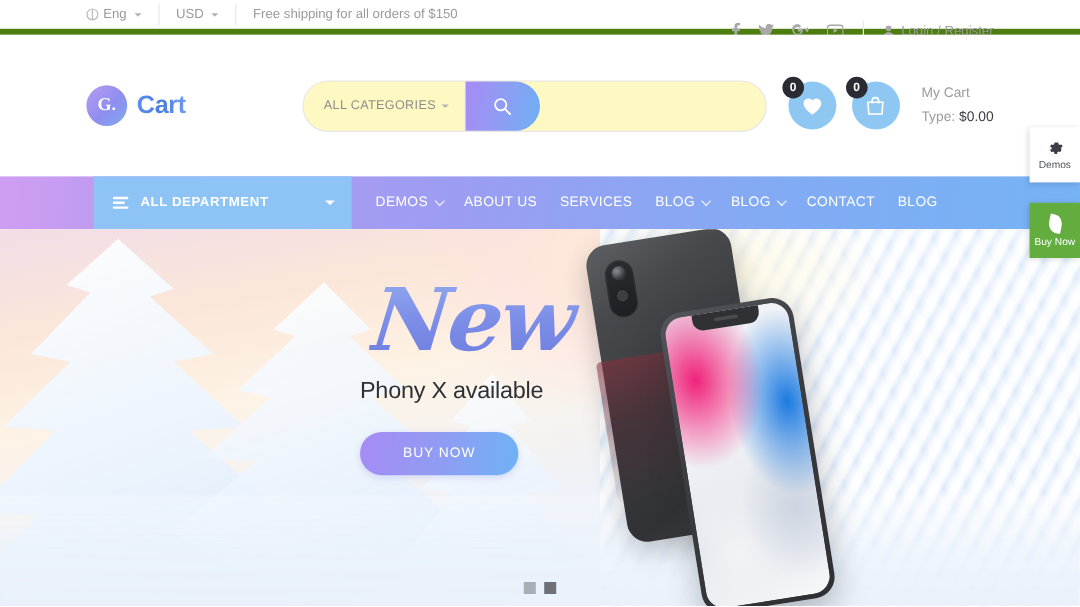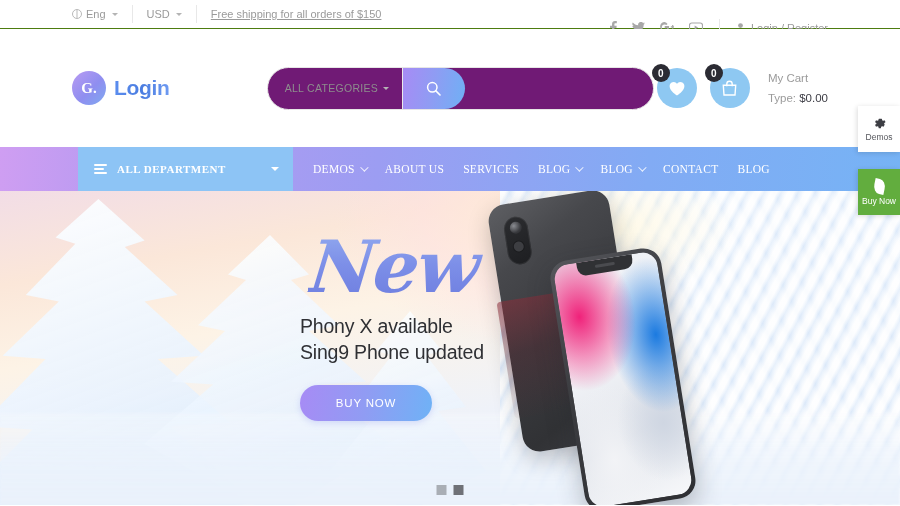--- a/index.html
+++ b/index.html
@@ -6,39 +6,39 @@
   html, body { width: 900px; height: 506px; overflow: hidden; }
   body {
     font-family: "Liberation Sans", sans-serif;
     background: #ffffff;
     position: relative;
   }
 
   
   .topbar {
     height: 29px;
-    border-bottom: 1px solid #4d7c0f;
+    border-bottom: 5px solid #4d7c0f;
     display: flex;
     align-items: center;
     padding: 0 72px;
     font-size: 11px;
     color: #9a9a9a;
     background: #fff;
   }
   .topbar-left { display: flex; align-items: center; }
   .tb-item {
     display: flex; align-items: center; gap: 4px;
     padding: 0 14px;
     height: 18px;
     border-right: 1px solid #e8e8e8;
     color: #9a9a9a;
     white-space: nowrap;
   }
   .tb-item:first-child { padding-left: 0; }
-  .tb-item.noborder { border-right: none; text-decoration: underline; }
+  .tb-item.noborder { border-right: none; }
   .caret {
     display: inline-block;
     width: 0; height: 0;
     border-left: 3px solid transparent;
     border-right: 3px solid transparent;
     border-top: 3.5px solid #b4b4b4;
     margin-left: 2px;
   }
   .globe-ic {
     width: 10px; height: 10px; border-radius: 50%;
@@ -83,21 +83,21 @@
     -webkit-text-fill-color: transparent; color: #4b7de0;
     letter-spacing: -0.3px;
   }
 
   .searchbox {
     margin-left: 97px;
     width: 387px; height: 43px;
     border: 1px solid #e6e6e6;
     border-radius: 22px;
     display: flex; align-items: center;
-    background: #701a75;
+    background: #fef9c3;
     position: relative;
   }
   .cat-select {
     width: 135px; height: 100%;
     display: flex; align-items: center; justify-content: space-between;
     padding: 0 13px 0 17px;
     font-size: 10.5px; color: #8d8d8d;
     letter-spacing: 0.3px;
     border-right: 1px solid #eaeaea;
     white-space: nowrap;
@@ -139,21 +139,20 @@
   }
   .cart-txt { margin-left: 5px; font-size: 11.5px; color: #9b9b9b; line-height: 1.75; }
   .cart-txt b { color: #3c3c44; font-weight: normal; }
 
   
   .nav {
     height: 44px;
     background: linear-gradient(95deg, #cf9ef2 0%, #b69af1 14%, #9c9df2 42%, #82abf4 72%, #76b3f5 100%);
     display: flex; align-items: stretch;
     position: relative;
-    font-family: Liberation Serif, serif;
   }
   .dept {
     margin-left: 78px;
     width: 215px;
     background: #8dc4f5;
     display: flex; align-items: center;
     padding: 0 14px 0 16px;
     color: #fff;
     gap: 10px;
   }
@@ -403,21 +402,21 @@
           <path fill="#a8a8a8" d="M0 10c0-2.5 2-4.1 4.5-4.1S9 7.5 9 10z"></path>
         </svg>
       <span>Login / Register</span>
     </div>
   </div>
 </div>
 
 <div class="header">
   <div class="logo">
     <div class="logo-mark">G.</div>
-    <div class="logo-text">Login</div>
+    <div class="logo-text">Cart</div>
   </div>
 
   <div class="searchbox">
     <div class="cat-select">
       <span>ALL CATEGORIES</span>
       <span class="caret"></span>
     </div>
     <button class="search-btn">
       <svg width="15" height="15" viewBox="0 0 15 15">
         <circle cx="6.3" cy="6.3" r="4.7" fill="none" stroke="#fff" stroke-width="1.5"></circle>
@@ -508,21 +507,20 @@
     <div class="phone-front">
       <div class="screen">
         <div class="notch"></div>
       </div>
     </div>
   </div>
 
   <div class="hero-copy">
     <div class="new-script">New</div>
     <div class="hl1">Phony X available</div>
-    <div class="hl2">Sing9 Phone updated</div>
     <button class="buy-now">BUY NOW</button>
   </div>
 
   <div class="dots">
     <span class="dot"></span>
     <span class="dot active"></span>
   </div>
 </div>
 
 <div class="side-tabs">

